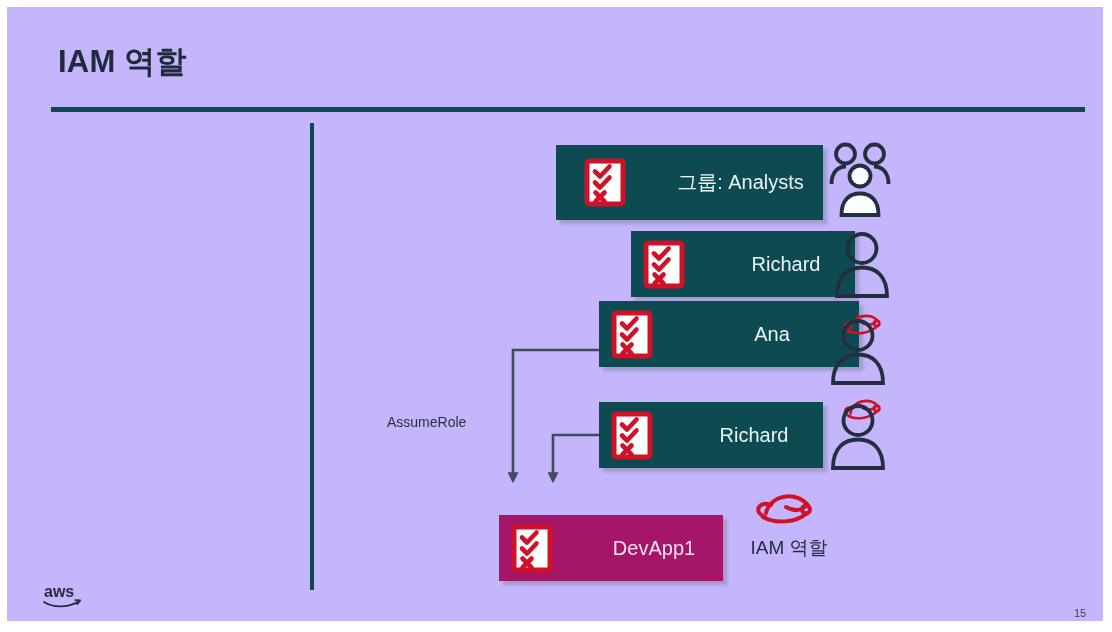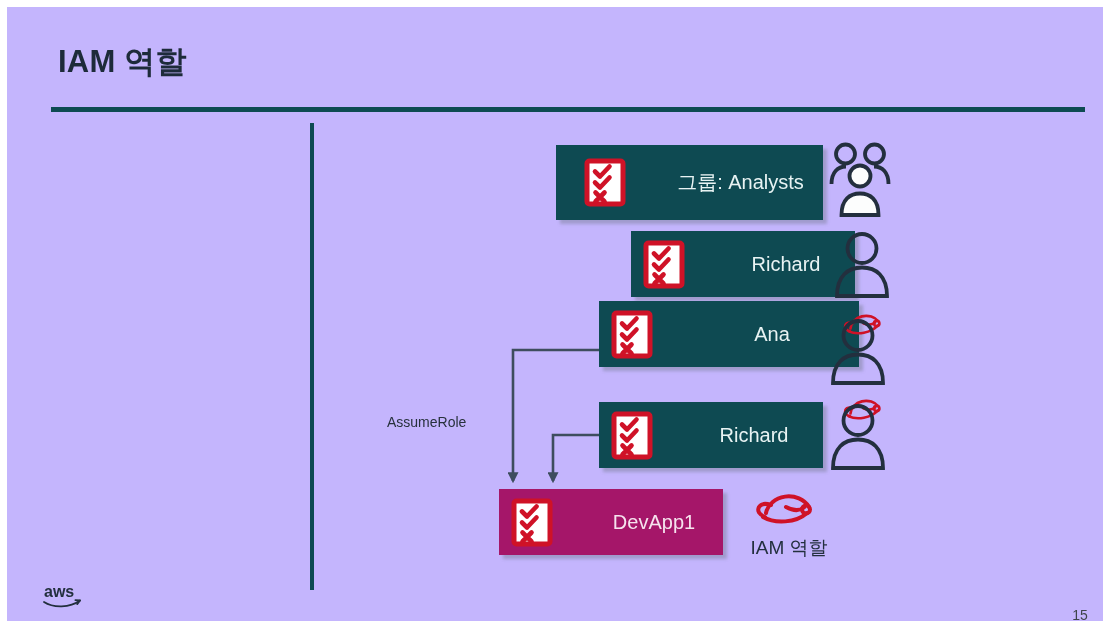--- a/index.html
+++ b/index.html
@@ -18,21 +18,21 @@
   
   .bullets{position:absolute;left:40px;top:158px;width:252px;margin:0;padding:0;list-style:none;}
   .bullet{display:flex;margin:0 0 9px 0;color:#414a50;font-size:19px;line-height:28px;}
   .bullet::before{content:"•";width:22px;flex:0 0 22px;color:#414a50;font-size:19px;}
   .bullet-text{white-space:pre-line;}
 
   
   .dbox{position:absolute;display:flex;align-items:center;
         box-shadow:4px 4px 3px rgba(95,105,115,.35);gap:42px;}
   .teal{background:#0e4a52;color:#e8f3f3;}
-  .magenta{background:#a51669;color:#f6e3ee;}
+  .magenta{background:#a51669;color:#f6e3ee;margin-top:26px;}
   .dbox .box-label{flex:1;text-align:center;font-size:20px;padding-right:10px;}
   .policy-icon{display:block;flex:0 0 auto;}
   #box-group   {left:545px;top:134px;width:267px;height:75px;}
   #box-group   .policy-icon{margin-left:28px;}
   #box-richard {left:588px;top:220px;width:224px;height:66px;margin-left:32px;}
   #box-ana     {left:588px;top:290px;width:260px;height:66px;}
   #box-shirley {left:588px;top:391px;width:224px;height:66px;}
   #box-devapp  {left:488px;top:478px;width:224px;height:66px;}
   .dbox .policy-icon{margin-left:12px;}
 
@@ -49,21 +49,21 @@
   
   .assume-role{position:absolute;left:376px;top:403px;font-size:14px;color:#27313c;}
   .role-caption{position:absolute;left:722px;top:524px;width:112px;text-align:center;
                 font-size:19px;color:#232f3e;}
 
   .connectors{position:absolute;left:0;top:0;pointer-events:none;}
 
   
   .aws-logo{position:absolute;left:26px;top:568px;}
   .page-number{position:absolute;left:1052px;top:596px;width:34px;text-align:center;
-               font-size:14px;color:#3f454b;}
+               font-size:11px;color:#3f454b;}
 </style>
 </head>
 <body>
 
 <div class="stage">
   <div class="frame">
 
     <h1 class="title">IAM 역할</h1>
     <div class="hrule"></div>
     <div class="vrule"></div>

